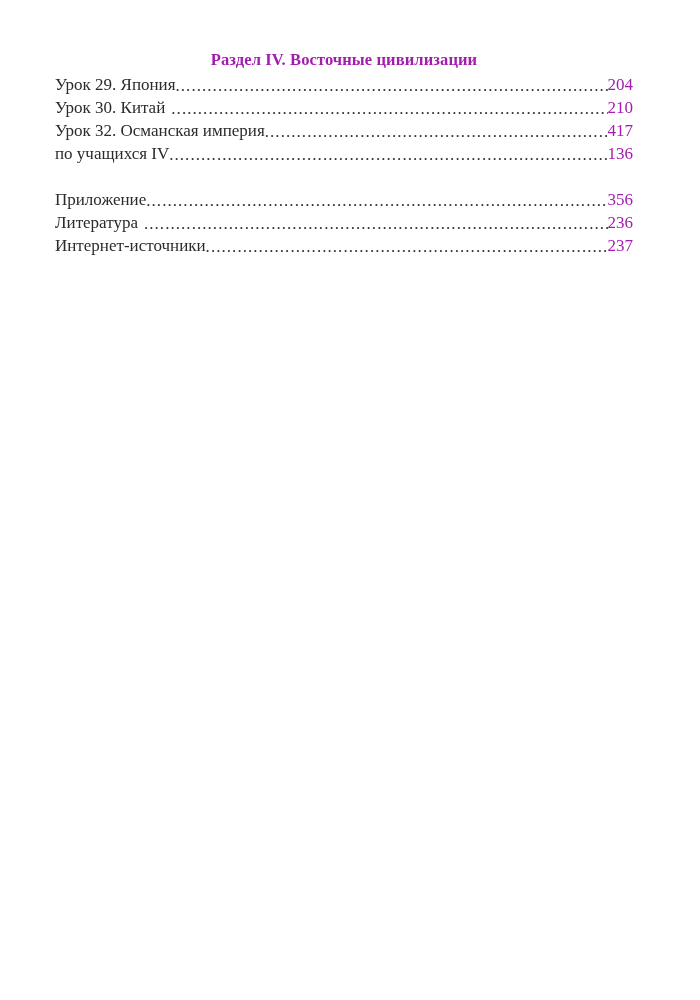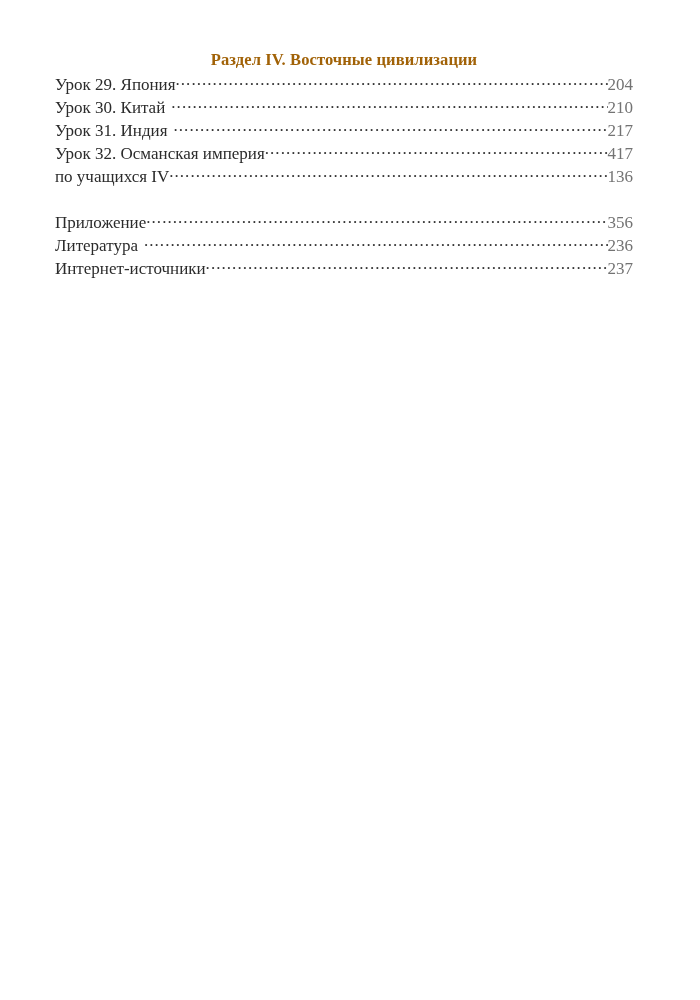--- a/index.html
+++ b/index.html
@@ -33,34 +33,34 @@
     top: 48px;
     width: 578px;
   }
 
   .section-heading {
     font-size: 16.5px;
     font-weight: bold;
     text-align: center;
     line-height: 23px;
     letter-spacing: 0.1px;
-    color: #a16207;
+    color: #a21caf;
     margin: 0 0 2px 0;
     white-space: nowrap;
   }
 
   .toc-list {
     list-style: none;
     margin: 0;
     padding: 0;
   }
 
   .toc-row {
     display: flex;
-    align-items: flex-start;
+    align-items: flex-end;
     width: 100%;
     font-size: 17px;
     line-height: 23px;
     color: #2b2b2b;
     white-space: nowrap;
   }
 
   .toc-row.spacer-before {
     margin-top: 23px;
     font-family: Liberation Serif, serif;
@@ -92,21 +92,21 @@
   }
 
   .leader.gap-before::before {
     left: 6px;
   }
 
   .page-num {
     flex: 0 0 auto;
     text-align: right;
     font-size: 17px;
-    color: #737373;
+    color: #a21caf;
     padding-left: 0px;
   }
 </style>
 </head>
 <body>
 
 <div class="page">
 
   <div class="toc-block">
 
@@ -115,25 +115,20 @@
     <ul class="toc-list" id="toc-list">
         <li class="toc-row">
           <span class="entry-title">Урок 29. Япония</span>
           <span class="leader"></span>
           <span class="page-num">204</span>
         </li>
         <li class="toc-row">
           <span class="entry-title">Урок 30. Китай</span>
           <span class="leader gap-before"></span>
           <span class="page-num">210</span>
-        </li>
-        <li class="toc-row">
-          <span class="entry-title">Урок 31. Индия</span>
-          <span class="leader gap-before"></span>
-          <span class="page-num">217</span>
         </li>
         <li class="toc-row">
           <span class="entry-title">Урок 32. Османская империя</span>
           <span class="leader"></span>
           <span class="page-num">417</span>
         </li>
         <li class="toc-row">
           <span class="entry-title">по учащихся IV</span>
           <span class="leader"></span>
           <span class="page-num">136</span>

